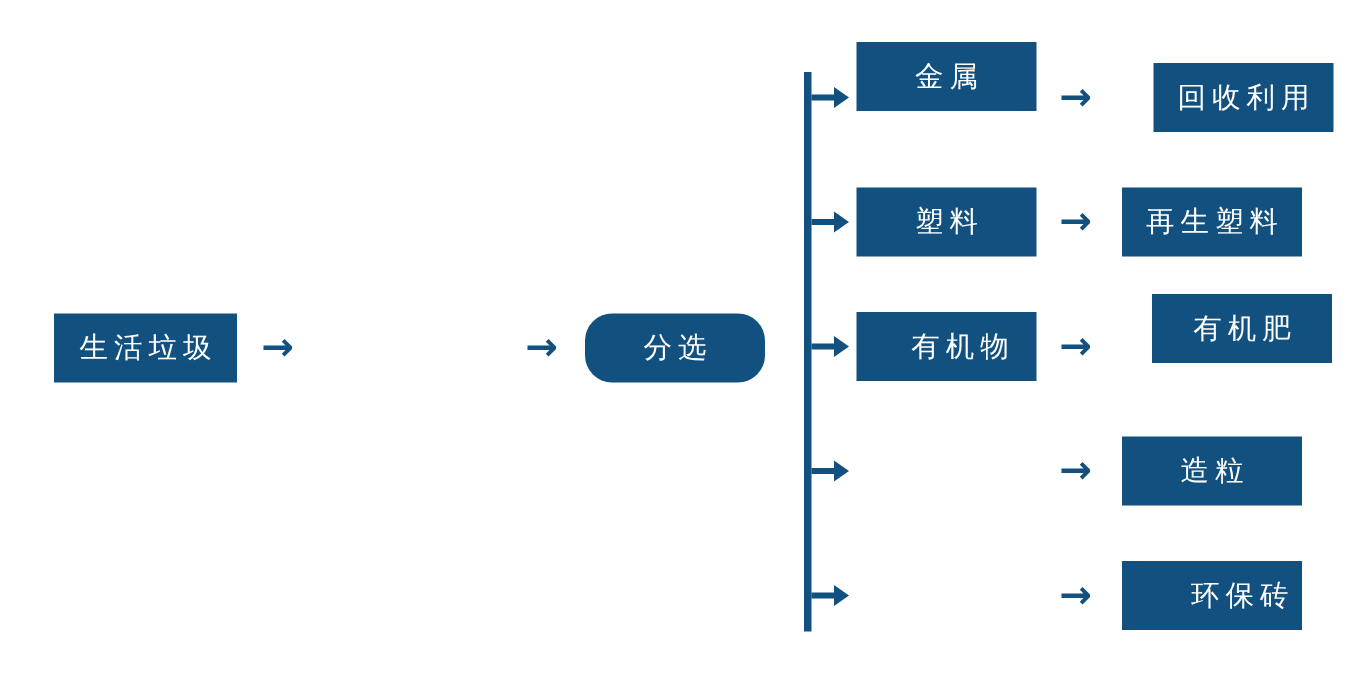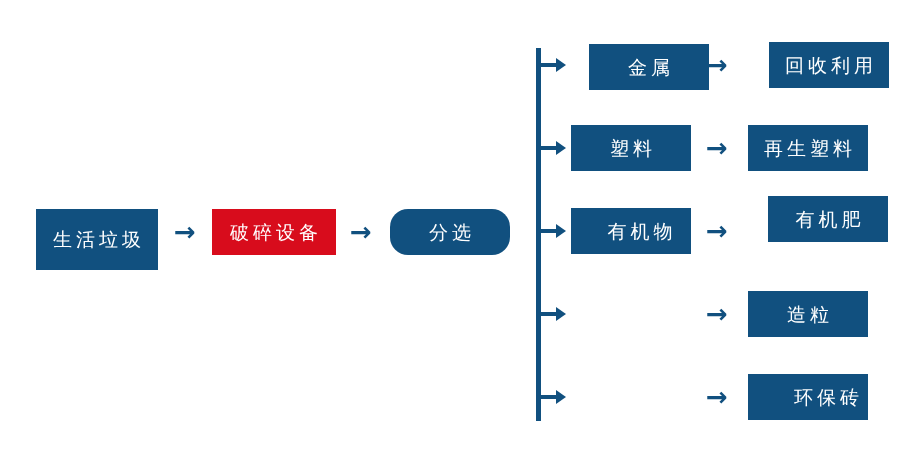--- a/index.html
+++ b/index.html
@@ -68,21 +68,21 @@
   .branch-head {
     position: absolute;
     width: 0;
     height: 0;
     border-top: 7px solid transparent;
     border-bottom: 7px solid transparent;
     border-left: 10px solid #11507F;
   }
 
   
-  #node-waste      { left: 36px;  top: 209px; width: 122px; height: 61px; }
+  #node-waste      { left: 36px;  top: 209px; width: 122px; height: 46px; }
   #node-crusher    { left: 212px; top: 209px; width: 124px; height: 46px; }
   #node-sorting    { left: 390px; top: 209px; width: 120px; height: 46px; border-radius: 18px; }
 
   #arrow-main-1 { left: 168px; top: 218px; width: 34px; height: 28px; }
   #arrow-main-2 { left: 344px; top: 218px; width: 34px; height: 28px; }
 
   
   .row-node-a { left: 571px; width: 120px; height: 46px; }
   .row-node-b { left: 748px; width: 120px; height: 46px; }
   .row-arrow  { left: 700px; width: 34px; height: 28px; }
@@ -91,31 +91,30 @@
 </style>
 </head>
 <body>
 
 <div id="canvas">
 
   <div class="node blue" id="node-waste">生活垃圾</div>
 
   <div class="arrow" id="arrow-main-1">→</div>
 
-  <div class="node red" id="node-crusher">破碎设备</div>
 
   <div class="arrow" id="arrow-main-2">→</div>
 
   <div class="node blue" id="node-sorting">分选</div>
 
   <div id="bus-line" style="left:536px; top:48px; width:5px; height:373px;"></div>
 
   <div class="branch-stub row-stub" style="top:63px;"></div>
   <div class="branch-head row-head" style="top:58px;"></div>
-  <div class="node blue row-node-a" style="top:44px;margin-left:18px;">金属</div>
+  <div class="node blue row-node-a" style="top:28px;">金属</div>
   <div class="arrow row-arrow" style="top:51px;">→</div>
   <div class="node blue row-node-b" style="top:42px;margin-left:21px;">回收利用</div>
 
   <div class="branch-stub row-stub" style="top:146px;"></div>
   <div class="branch-head row-head" style="top:141px;"></div>
   <div class="node blue row-node-a" style="top:125px;">塑料</div>
   <div class="arrow row-arrow" style="top:134px;">→</div>
   <div class="node blue row-node-b" style="top:125px;">再生塑料</div>
 
   <div class="branch-stub row-stub" style="top:229px;"></div>

